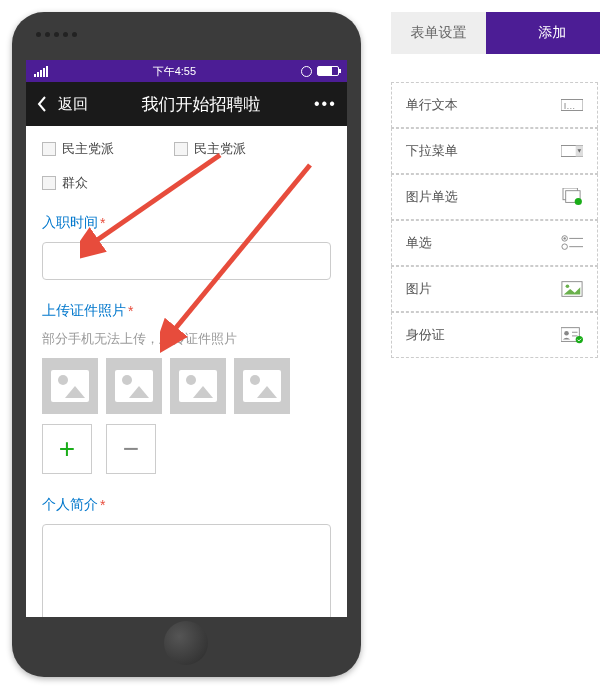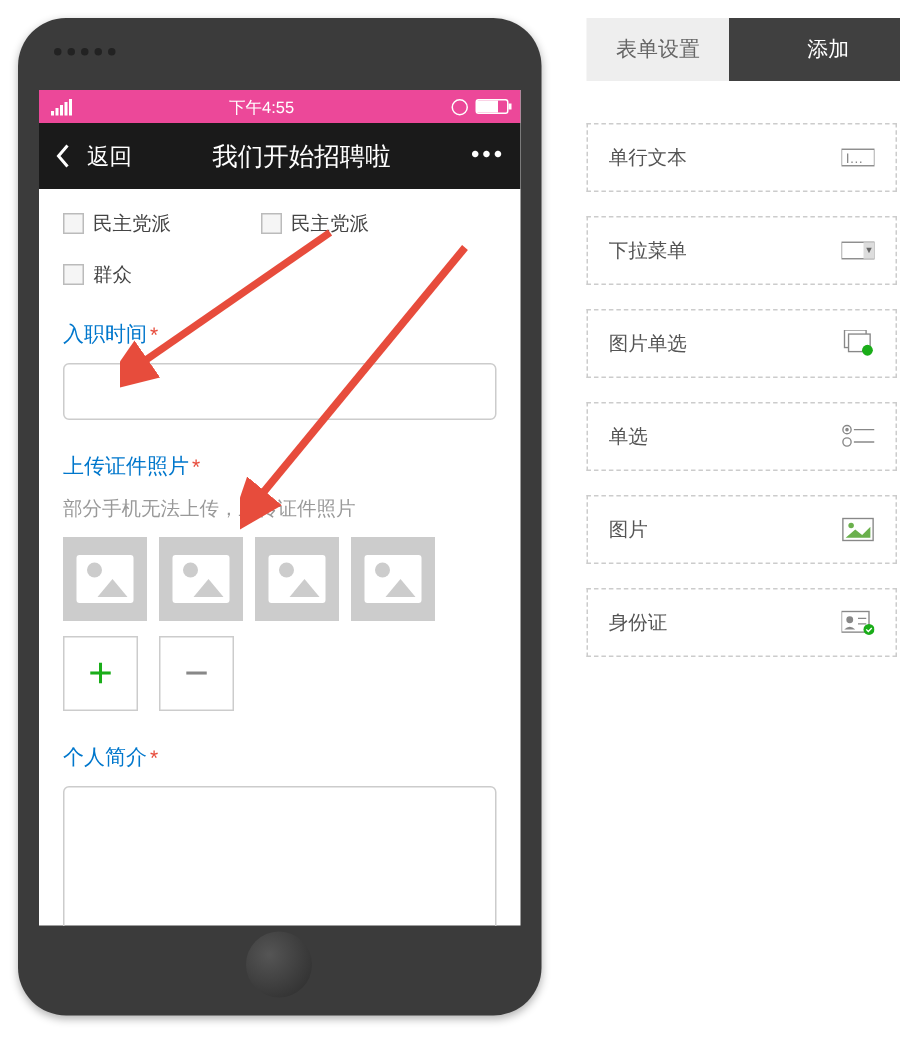--- a/index.html
+++ b/index.html
@@ -8,21 +8,21 @@
     .container { display: flex; gap: 30px; padding: 12px 0 0 12px; }
 
     
     .phone-frame { width: 350px; height: 665px; background: #3b3b3b; border-radius: 32px; padding: 48px 14px 60px 14px; position: relative; box-shadow: 0 2px 6px rgba(0,0,0,0.3); }
     .phone-speaker-dots { position: absolute; top: 20px; left: 24px; display: flex; gap: 4px; }
     .phone-speaker-dots span { width: 5px; height: 5px; background: #222; border-radius: 50%; }
     .home-button { position: absolute; bottom: 12px; left: 50%; transform: translateX(-50%); width: 44px; height: 44px; border-radius: 50%; background: radial-gradient(circle at 35% 35%, #555, #2a2a2a); }
 
     .screen { width: 100%; height: 100%; background: #fff; overflow: hidden; display: flex; flex-direction: column; }
 
-    .status-bar { background: #ec4899; color: #fff; height: 22px; display: flex; align-items: center; justify-content: space-between; font-size: 11px; padding: 0 8px; }
+    .status-bar { background: #4c1d95; color: #fff; height: 22px; display: flex; align-items: center; justify-content: space-between; font-size: 11px; padding: 0 8px; }
     .status-left { display: flex; align-items: center; gap: 2px; }
     .signal-bars { display: flex; align-items: flex-end; gap: 1px; }
     .signal-bars span { width: 2px; background: #fff; }
     .signal-bars span:nth-child(1) { height: 3px; }
     .signal-bars span:nth-child(2) { height: 5px; }
     .signal-bars span:nth-child(3) { height: 7px; }
     .signal-bars span:nth-child(4) { height: 9px; }
     .signal-bars span:nth-child(5) { height: 11px; }
     .status-right { display: flex; align-items: center; gap: 5px; }
     .battery { width: 22px; height: 10px; border: 1px solid #fff; border-radius: 2px; position: relative; }
@@ -61,23 +61,23 @@
     .textarea { width: 100%; height: 100px; border: 1px solid #ccc; border-radius: 4px; margin-bottom: 10px; }
 
     
     .arrow { position: absolute; pointer-events: none; z-index: 20; }
 
     
     .sidebar { width: 210px; display: flex; flex-direction: column; }
     .tab-row { display: flex; height: 42px; margin-bottom: 28px; }
     .tab { flex: 1; display: flex; align-items: center; justify-content: center; font-size: 14px; }
     .tab-settings { background: #eeeeee; color: #666; }
-    .tab-add { background: #404040; color: #fff; padding-left: 18px; }
-
-    .field-list { display: flex; flex-direction: column; gap: 16px; padding-right: 2px; }
+    .tab-add { background: #4c1d95; color: #fff; padding-left: 18px; }
+
+    .field-list { display: flex; flex-direction: column; padding-right: 2px; }
     .field-item { border: 1px dashed #ccc; height: 46px; display: flex; align-items: center; justify-content: space-between; padding: 0 14px; font-size: 13px; color: #555; }
     .field-icon { width: 22px; height: 18px; display: flex; align-items: center; justify-content: center; }
     .field-icon svg { width: 100%; height: 100%; }
 
   </style>
 </head>
 <body>
 
 <div class="container">
 

